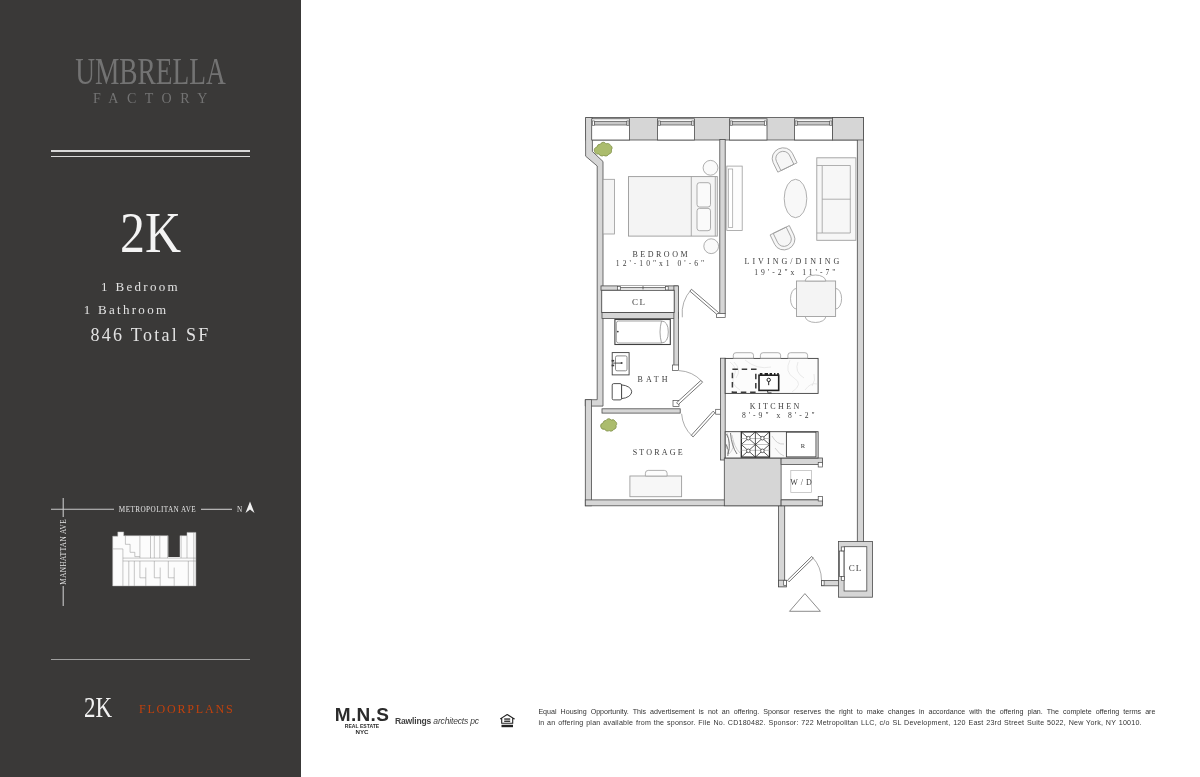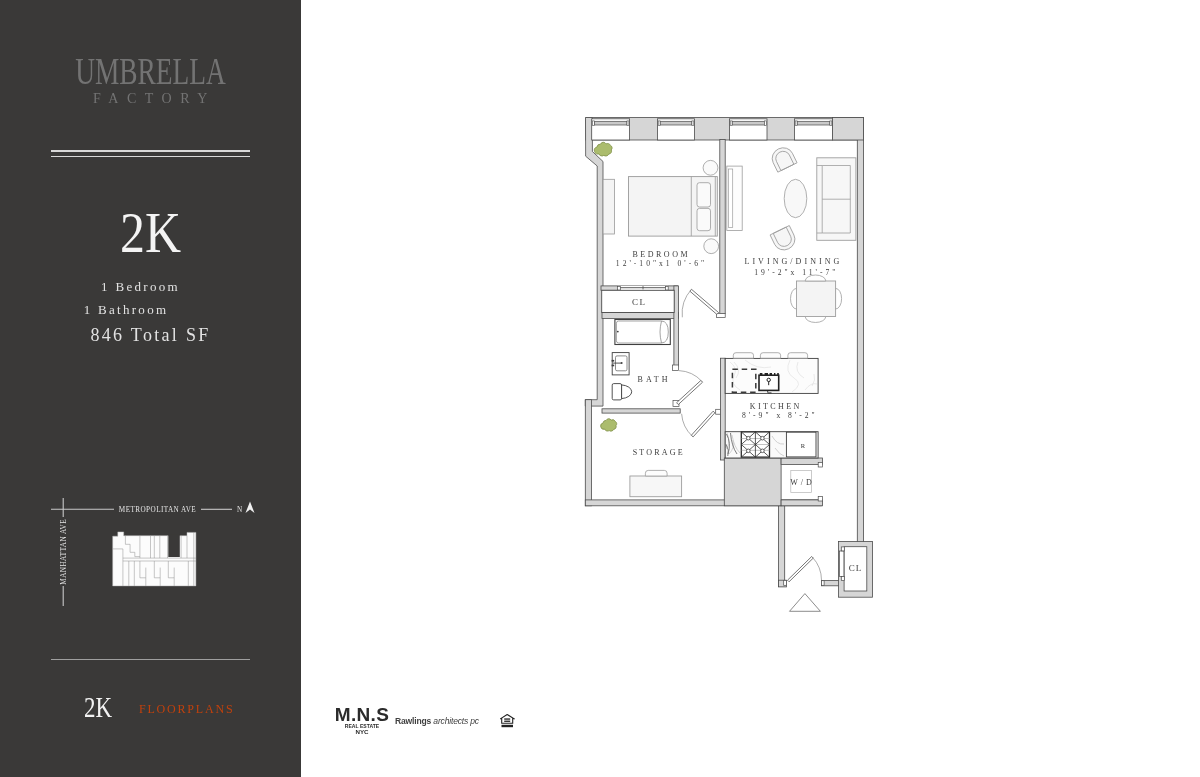--- a/index.html
+++ b/index.html
@@ -78,20 +78,22 @@
 </div>
 
 <svg class="abs" style="left:500px;top:714px;" width="14.5" height="13.6" viewBox="0 0 14.5 13.6">
   <path d="M7.2,0.5 L0.7,4.6 L1.7,4.6 L1.7,9.3 L12.7,9.3 L12.7,4.6 L13.8,4.6 Z" fill="none" stroke="#222" stroke-width="1.1"></path>
   <rect x="4.2" y="4.4" width="6" height="1.3" fill="#222"></rect>
   <rect x="4.2" y="6.6" width="6" height="1.3" fill="#222"></rect>
   <rect x="1.5" y="10.8" width="11.5" height="2.4" fill="#222"></rect>
 </svg>
 
 <div class="abs" style="left:538.4px;top:707.4px;width:617px;color:#333;font-family:'Liberation Sans',sans-serif;font-size:7.1px;line-height:10.5px;text-align:justify;">
+  <div style="text-align-last:justify;">Equal Housing Opportunity. This advertisement is not an offering. Sponsor reserves the right to make changes in accordance with the offering plan. The complete offering terms are</div>
+  <div style="letter-spacing:0.22px;word-spacing:0.55px;">in an offering plan available from the sponsor. File No. CD180482. Sponsor: 722 Metropolitan LLC, c/o SL Development, 120 East 23rd Street Suite 5022, New York, NY 10010.</div>
 </div>
 
 <svg class="abs" style="left:0;top:0;" width="1200" height="777" viewBox="0 0 1200 777">
   <g id="plan" stroke-linecap="square">
 
     <rect x="586" y="117.5" width="277.5" height="22.5" fill="#d6d6d6" stroke="#4b4b4b" stroke-width="0.8"></rect>
 
     <path d="M586,117.5 L592.4,117.5 L592.4,151.5 L603,161.5 L603,406.1 L585.3,406.1 L585.3,399.7 L597.2,399.7 L597.2,166 L586,156.5 Z" fill="#d6d6d6" stroke="#4b4b4b" stroke-width="0.8"></path>
 
     <rect x="585.3" y="399.7" width="6.1" height="106.1" fill="#d6d6d6" stroke="#4b4b4b" stroke-width="0.8"></rect>

